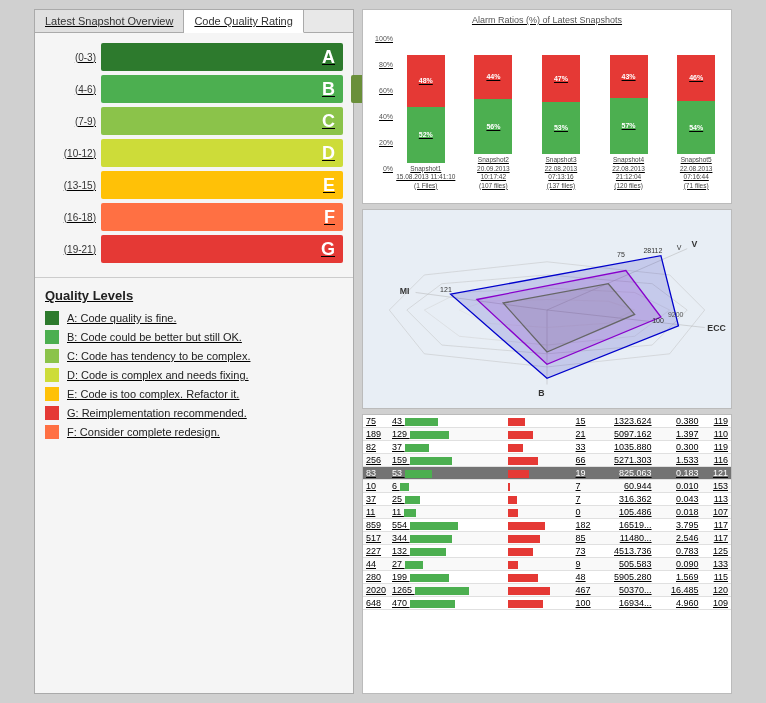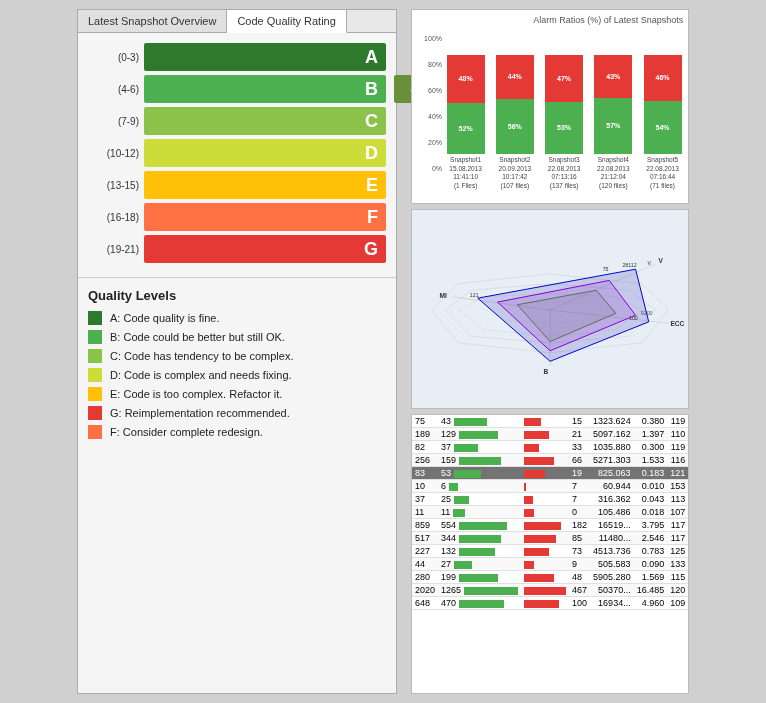--- a/index.html
+++ b/index.html
@@ -9,24 +9,25 @@
       background: #d0d0d0;
       width: 766px;
       height: 703px;
       overflow: hidden;
       display: flex;
       align-items: center;
       justify-content: center;
     }
     .main-container {
       display: flex;
-      width: 612px;
+      width: 698px;
       height: 685px;
       background: #d0d0d0;
-      gap: 14px;
+      gap: 8px;
+      text-decoration: underline;
     }
     .left-panel {
       width: 320px;
       min-width: 320px;
       background: #f5f5f5;
       border: 1px solid #aaa;
       display: flex;
       flex-direction: column;
     }
     .tab-bar {
@@ -140,21 +141,21 @@
     .chart-container {
       background: white;
       border: 1px solid #bbb;
       padding: 5px;
       height: 195px;
       position: relative;
     }
     .chart-title {
       font-size: 9px;
       color: #555;
-      text-align: right;
+      text-align: center;
       margin-bottom: 10px;
     }
 
     
     .spider-container {
       background: #e8eef5;
       border: 1px solid #bbb;
       height: 200px;
       position: relative;
       overflow: hidden;

